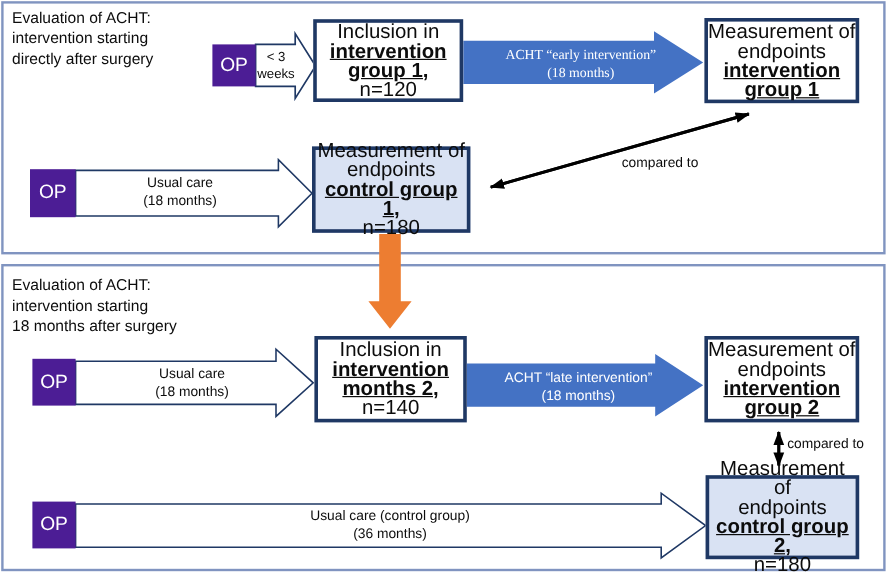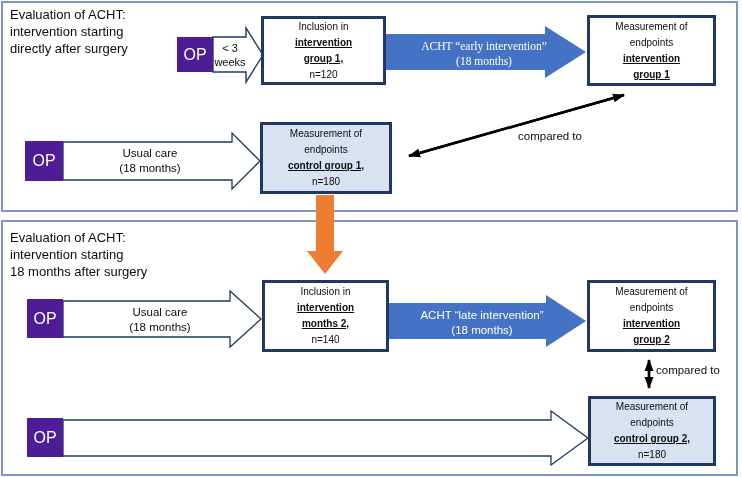--- a/index.html
+++ b/index.html
@@ -16,21 +16,21 @@
     white-space:pre-line; z-index:3;
   }
   .op-box {
     position:absolute; background:#4c1d95; color:#ffffff;
     display:flex; align-items:center; justify-content:center;
     font-size:16px; z-index:2;
   }
   .node-box {
     position:absolute; border:3px solid #1F3864; background:#ffffff;
     display:flex; flex-direction:column; align-items:center; justify-content:center;
-    text-align:center; font-size:10px; line-height:16px; color:#0c0c0c; z-index:2;
+    text-align:center; font-size:17px; line-height:16px; color:#0c0c0c; z-index:2;
   }
   .node-box.shaded { background:#D9E2F3; }
   .node-box .b { font-weight:bold;text-decoration:underline; }
   .arrow-label {
     position:absolute; text-align:center; font-size:11.5px; line-height:15px;
     white-space:pre-line; color:#0c0c0c; z-index:3;
   }
   .arrow-label.on-blue { color:#ffffff; }
   .small-label { font-size:11px; line-height:14px; }
   svg.layer { position:absolute; left:0; top:0; z-index:1; }
@@ -139,14 +139,16 @@
   <div class="node-box shaded" style="left:588px; top:396px; width:128px; height:70px;">
     <div>Measurement of</div>
     <div>endpoints</div>
     <div class="b">control group 2,</div>
     <div>n=180</div>
   </div>
 
   <div class="op-box" style="left:27px; top:418px; width:36px; height:39px;">
     <span>OP</span>
   </div>
+  <div class="arrow-label" style="left:235px; top:423px; width:180px;">Usual care (control group)
+(36 months)</div>
 
 </div>
 
 </body></html>

